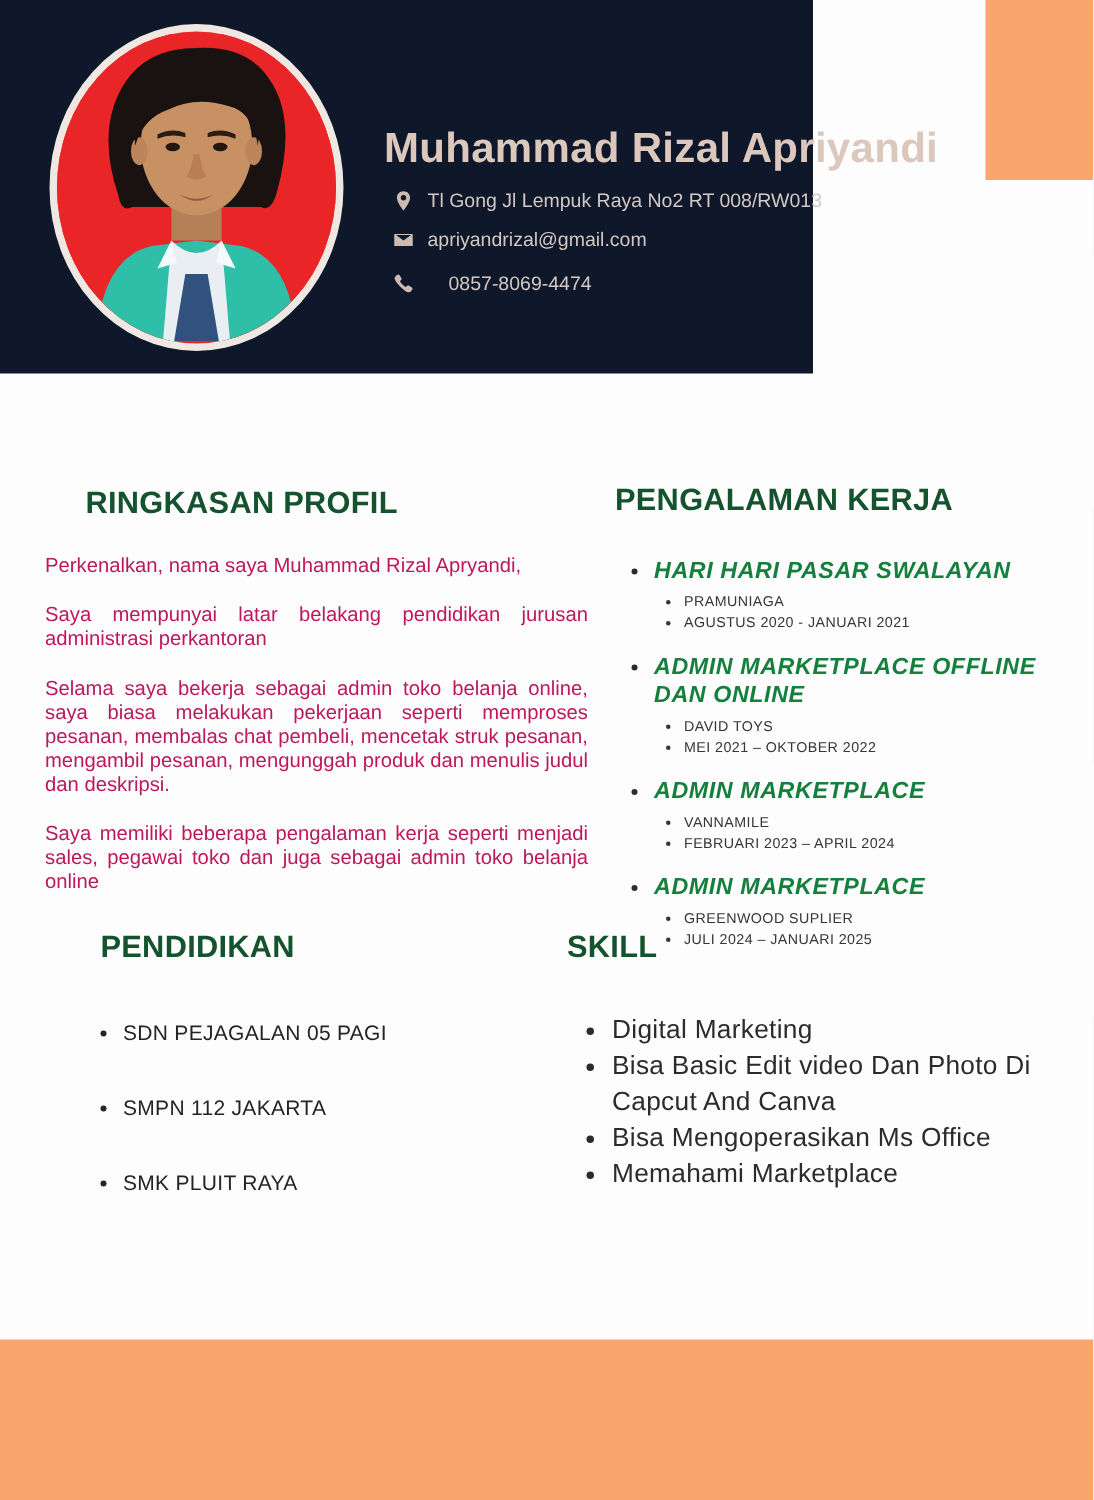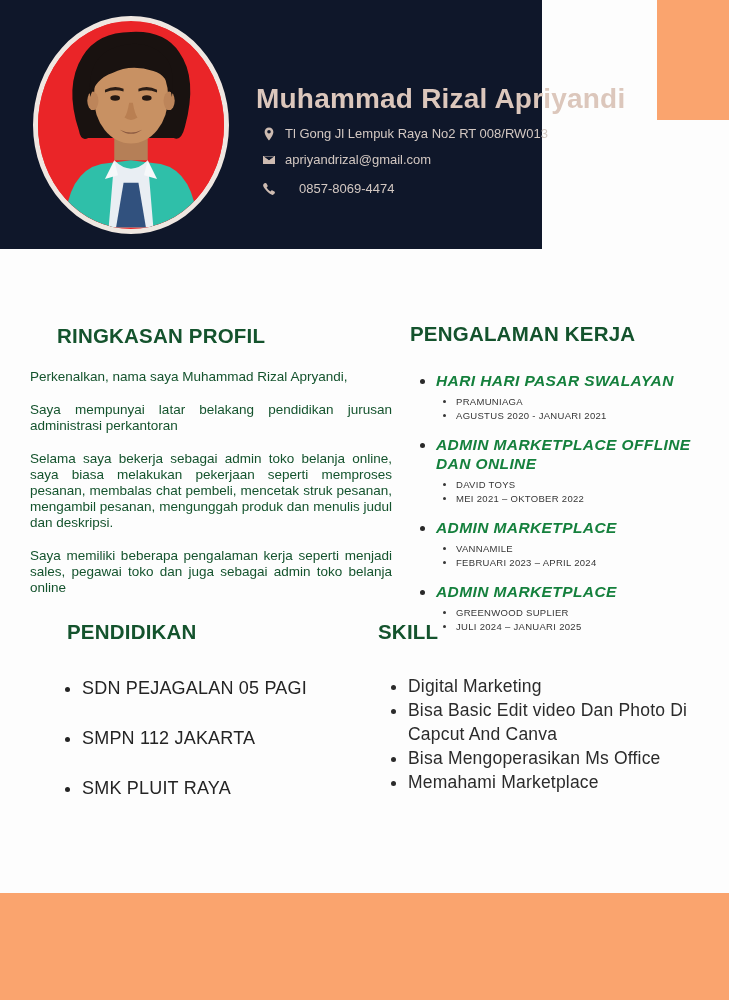--- a/index.html
+++ b/index.html
@@ -48,21 +48,21 @@
   .sec-h{
     margin:0; font-size:20.5px; font-weight:bold; color:#14532d;
     letter-spacing:0.2px; line-height:24px;
   }
 
   
   .profile-section{position:absolute; left:30px; top:324px; width:362px;}
   .profile-section .sec-h{padding-left:27px;}
   .profile-section .body{margin-top:21px;}
   .profile-section p{
-    margin:0 0 17px 0; font-size:13.5px; line-height:16px; color:#14532d;
+    margin:0 0 17px 0; font-size:13.5px; line-height:16px; color:#be185d;
     text-align:justify;
   }
 
   
   .exp-section{position:absolute; left:410px; top:322px; width:302px;}
   .exp-list{list-style:disc outside; margin:25px 0 0 0; padding-left:26px;}
   .exp-item{margin-bottom:9px; color:#2a2a2a;}
   .exp-title{
     font-style:italic; font-weight:700; font-size:15.5px; line-height:19px;
     letter-spacing:0.4px; color:#15803d;
@@ -70,21 +70,21 @@
   .exp-sub{list-style:disc outside; margin:5px 0 12px 0; padding-left:20px;}
   .exp-sub li{
     font-size:9.5px; line-height:14px; letter-spacing:0.3px; color:#363636;
   }
 
   
   .edu-section{position:absolute; left:40px; top:620px; width:330px;}
   .edu-section .sec-h{padding-left:27px;}
   .edu-list{list-style:disc outside; margin:34px 0 0 0; padding-left:42px;}
   .edu-list li{
-    font-size:18px; line-height:20px; color:#242424; margin-bottom:30px;
+    font-size:14px; line-height:20px; color:#242424; margin-bottom:30px;
     letter-spacing:0.2px;
   }
 
   
   .skill-section{position:absolute; left:378px; top:620px; width:334px;}
   .skill-list{list-style:disc outside; margin:30px 0 0 0; padding-left:30px;}
   .skill-list li{
     font-size:17.5px; line-height:24px; color:#2b2b2b; letter-spacing:0.2px;
   }
 </style>

